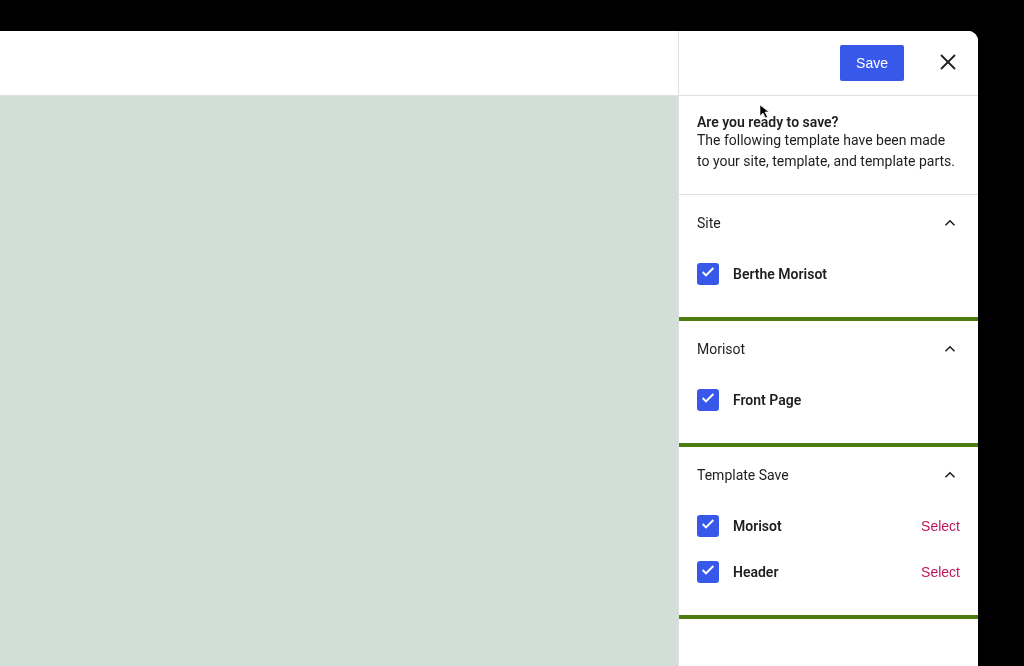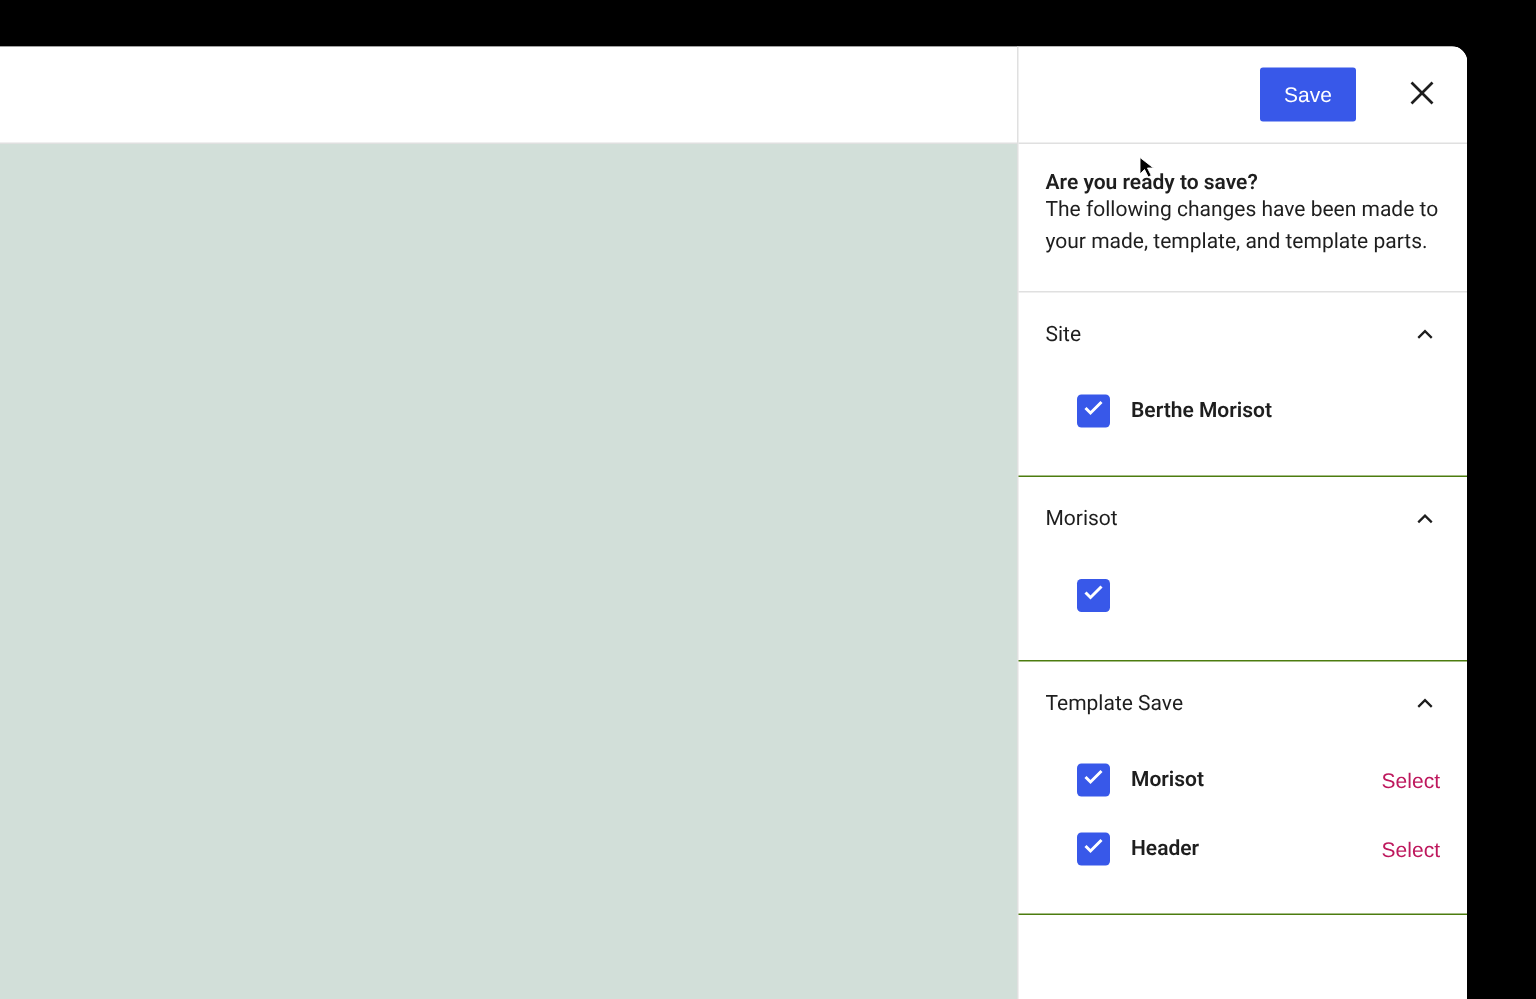--- a/index.html
+++ b/index.html
@@ -106,21 +106,21 @@
       font-size: 14px;
       font-weight: 600;
       color: #1e1e1e;
     }
     .panel-desc {
       font-size: 14px;
       color: #1e1e1e;
       line-height: 1.5;
     }
     .section {
-      border-bottom: 1px solid #4d7c0f;
+      border-bottom: 4px solid #4d7c0f;
     }
     .section-header {
       display: flex;
       align-items: center;
       justify-content: space-between;
       padding: 18px 18px;
       cursor: pointer;
     }
     .section-title {
       font-size: 14px;
@@ -139,21 +139,20 @@
       height: 18px;
     }
     .section-items {
       padding: 0 18px 20px 18px;
     }
     .item-row {
       display: flex;
       align-items: center;
       padding: 12px 0;
       gap: 14px;
-      margin-left: 21px;
     }
     .checkbox {
       width: 22px;
       height: 22px;
       background: #3858e9;
       border-radius: 3px;
       display: flex;
       align-items: center;
       justify-content: center;
       cursor: pointer;
@@ -210,21 +209,21 @@
           <svg viewBox="0 0 24 24" fill="none" stroke="#1e1e1e" stroke-width="1.8">
             <line x1="5" y1="5" x2="19" y2="19"></line>
             <line x1="19" y1="5" x2="5" y2="19"></line>
           </svg>
         </span>
       </button>
     </div>
 
     <div class="panel-intro">
       <div class="panel-title">Are you ready to save?</div>
-      <div class="panel-desc">The following changes have been made to your made, template, and template parts.</div>
+      <div class="panel-desc">The following template have been made to your site, template, and template parts.</div>
     </div>
 
     <div class="section">
       <div class="section-header">
         <span class="section-title">Site</span>
         <span class="chevron">
           <svg viewBox="0 0 24 24" fill="none" stroke="#1e1e1e" stroke-width="2">
             <polyline points="6 15 12 9 18 15"></polyline>
           </svg>
         </span>
@@ -254,20 +253,21 @@
       </div>
       <div class="section-items">
         <div class="item-row">
           <span class="checkbox">
             <span>
               <svg viewBox="0 0 24 24" fill="none" stroke="#fff" stroke-width="3">
                 <polyline points="4 12 9 17 20 6"></polyline>
               </svg>
             </span>
           </span>
+          <span class="item-label">Front Page</span>
         </div>
       </div>
     </div>
 
     <div class="section">
       <div class="section-header">
         <span class="section-title">Template Save</span>
         <span class="chevron">
           <svg viewBox="0 0 24 24" fill="none" stroke="#1e1e1e" stroke-width="2">
             <polyline points="6 15 12 9 18 15"></polyline>

